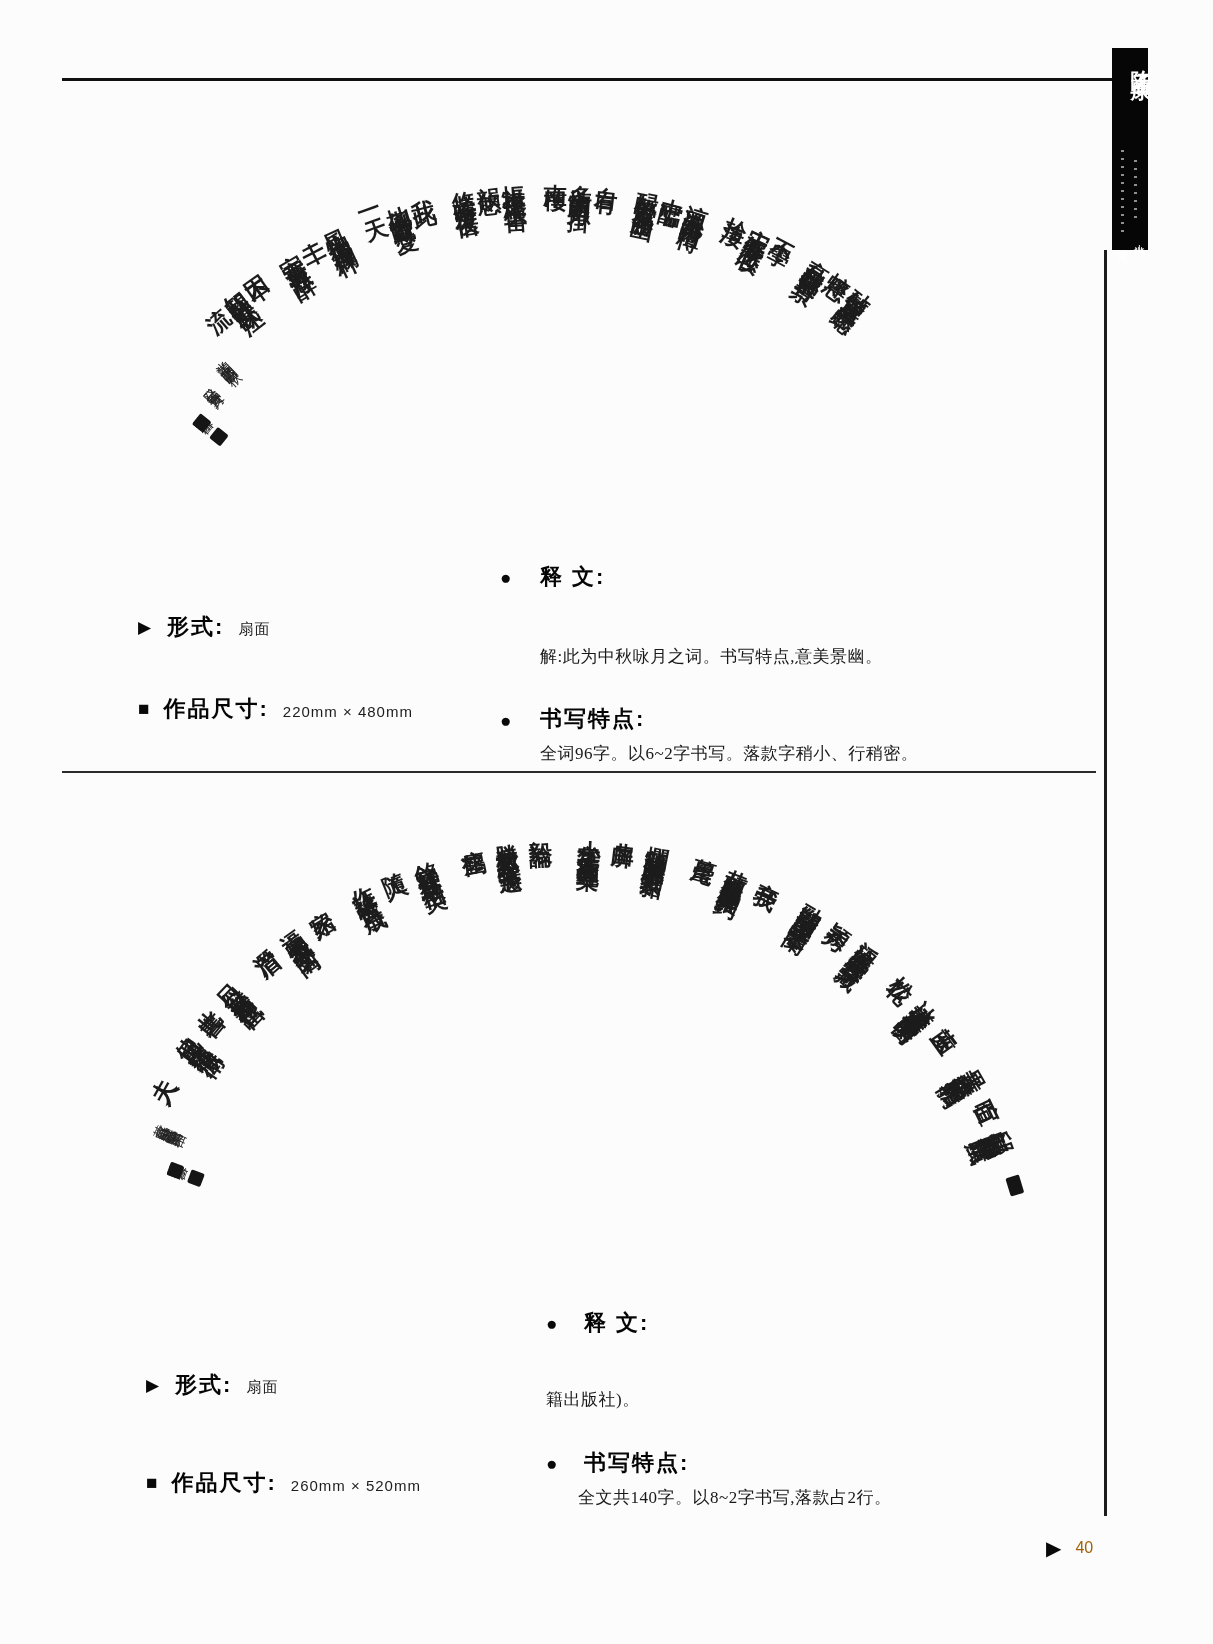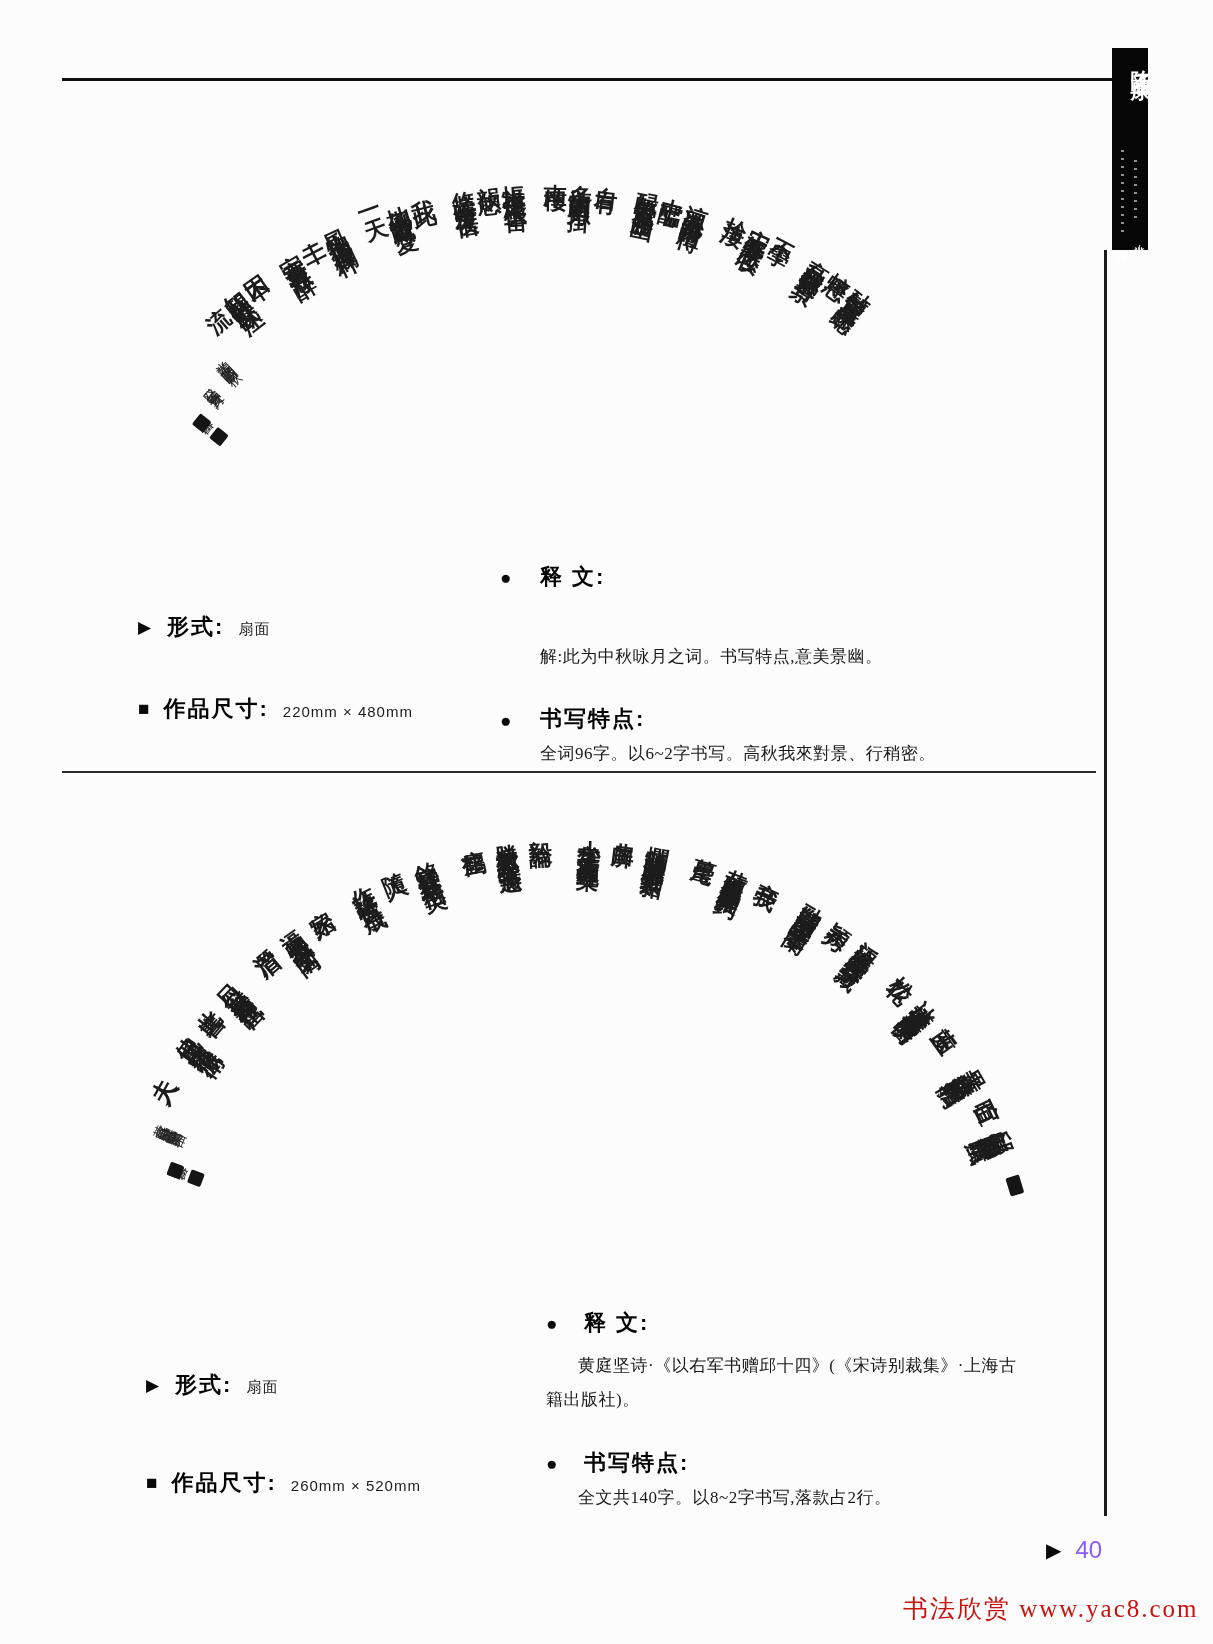--- a/index.html
+++ b/index.html
@@ -36,21 +36,21 @@
   .meta-label{font-size:22px;font-weight:bold;color:#050505;letter-spacing:2px;}
   .meta-value{font-size:15px;color:#1d1d1d;margin-left:14px;margin-top:5px;letter-spacing:1px;}
   
   .bullet{position:absolute;font-size:19px;color:#090909;}
   .blk-heading{position:absolute;font-size:22px;font-weight:bold;color:#050505;letter-spacing:2px;}
   .blk-line{position:absolute;font-size:17px;color:#181818;font-family:"Liberation Serif",serif;
     letter-spacing:0.5px;white-space:nowrap;}
   
   .pageno{position:absolute;left:1046px;top:1536px;display:flex;align-items:center;}
   .pageno .glyph-arrow{font-size:20px;margin-right:14px;}
-  .pageno-num{font-size:24px;color:#8b5cf6;}
+  .pageno-num{font-size:16px;color:#a16207;}
   .watermark{position:absolute;left:903px;top:1592px;font-size:25px;color:#c8120d;
     letter-spacing:2px;white-space:nowrap;font-family:"Liberation Serif",serif;}
 </style>
 </head>
 <body>
 
 <div class="page">
 
   <div class="rule rule-top"></div>
   <div class="rule rule-mid"></div>
@@ -139,41 +139,39 @@
     <span class="meta-label">作品尺寸:</span>
     <span class="meta-value">220mm × 480mm</span>
   </div>
 
   <span class="bullet" style="left:500px;top:567px;">●</span>
   <div class="blk-heading" style="left:540px;top:562px;">释 文:</div>
   <div class="blk-line" style="left:540px;top:645px;">解:此为中秋咏月之词。书写特点,意美景幽。</div>
 
   <span class="bullet" style="left:500px;top:710px;">●</span>
   <div class="blk-heading" style="left:540px;top:704px;">书写特点:</div>
-  <div class="blk-line" style="left:540px;top:742px;">全词96字。以6~2字书写。高秋我來對景、行稍密。</div>
+  <div class="blk-line" style="left:540px;top:742px;">全词96字。以6~2字书写。落款字稍小、行稍密。</div>
 
   <div class="meta-row" style="left:146px;top:1370px;">
     <span class="glyph-arrow">▶</span>
     <span class="meta-label">形式:</span>
     <span class="meta-value">扇面</span>
   </div>
   <div class="meta-row" style="left:146px;top:1468px;">
     <span class="glyph-square">■</span>
     <span class="meta-label">作品尺寸:</span>
     <span class="meta-value">260mm × 520mm</span>
   </div>
 
   <span class="bullet" style="left:546px;top:1313px;">●</span>
   <div class="blk-heading" style="left:584px;top:1308px;">释 文:</div>
-  <div class="blk-line" style="left:578px;top:1354px;">黄庭坚诗·《以右军书赠邱十四》(《宋诗别裁集》·上海古</div>
   <div class="blk-line" style="left:546px;top:1388px;">籍出版社)。</div>
 
   <span class="bullet" style="left:546px;top:1453px;">●</span>
   <div class="blk-heading" style="left:584px;top:1448px;">书写特点:</div>
   <div class="blk-line" style="left:578px;top:1486px;">全文共140字。以8~2字书写,落款占2行。</div>
 
   <div class="pageno">
     <span class="glyph-arrow">▶</span>
     <span class="pageno-num">40</span>
   </div>
-  <div class="watermark">书法欣赏 www.yac8.com</div>
 
 </div>
 
 </body></html>

